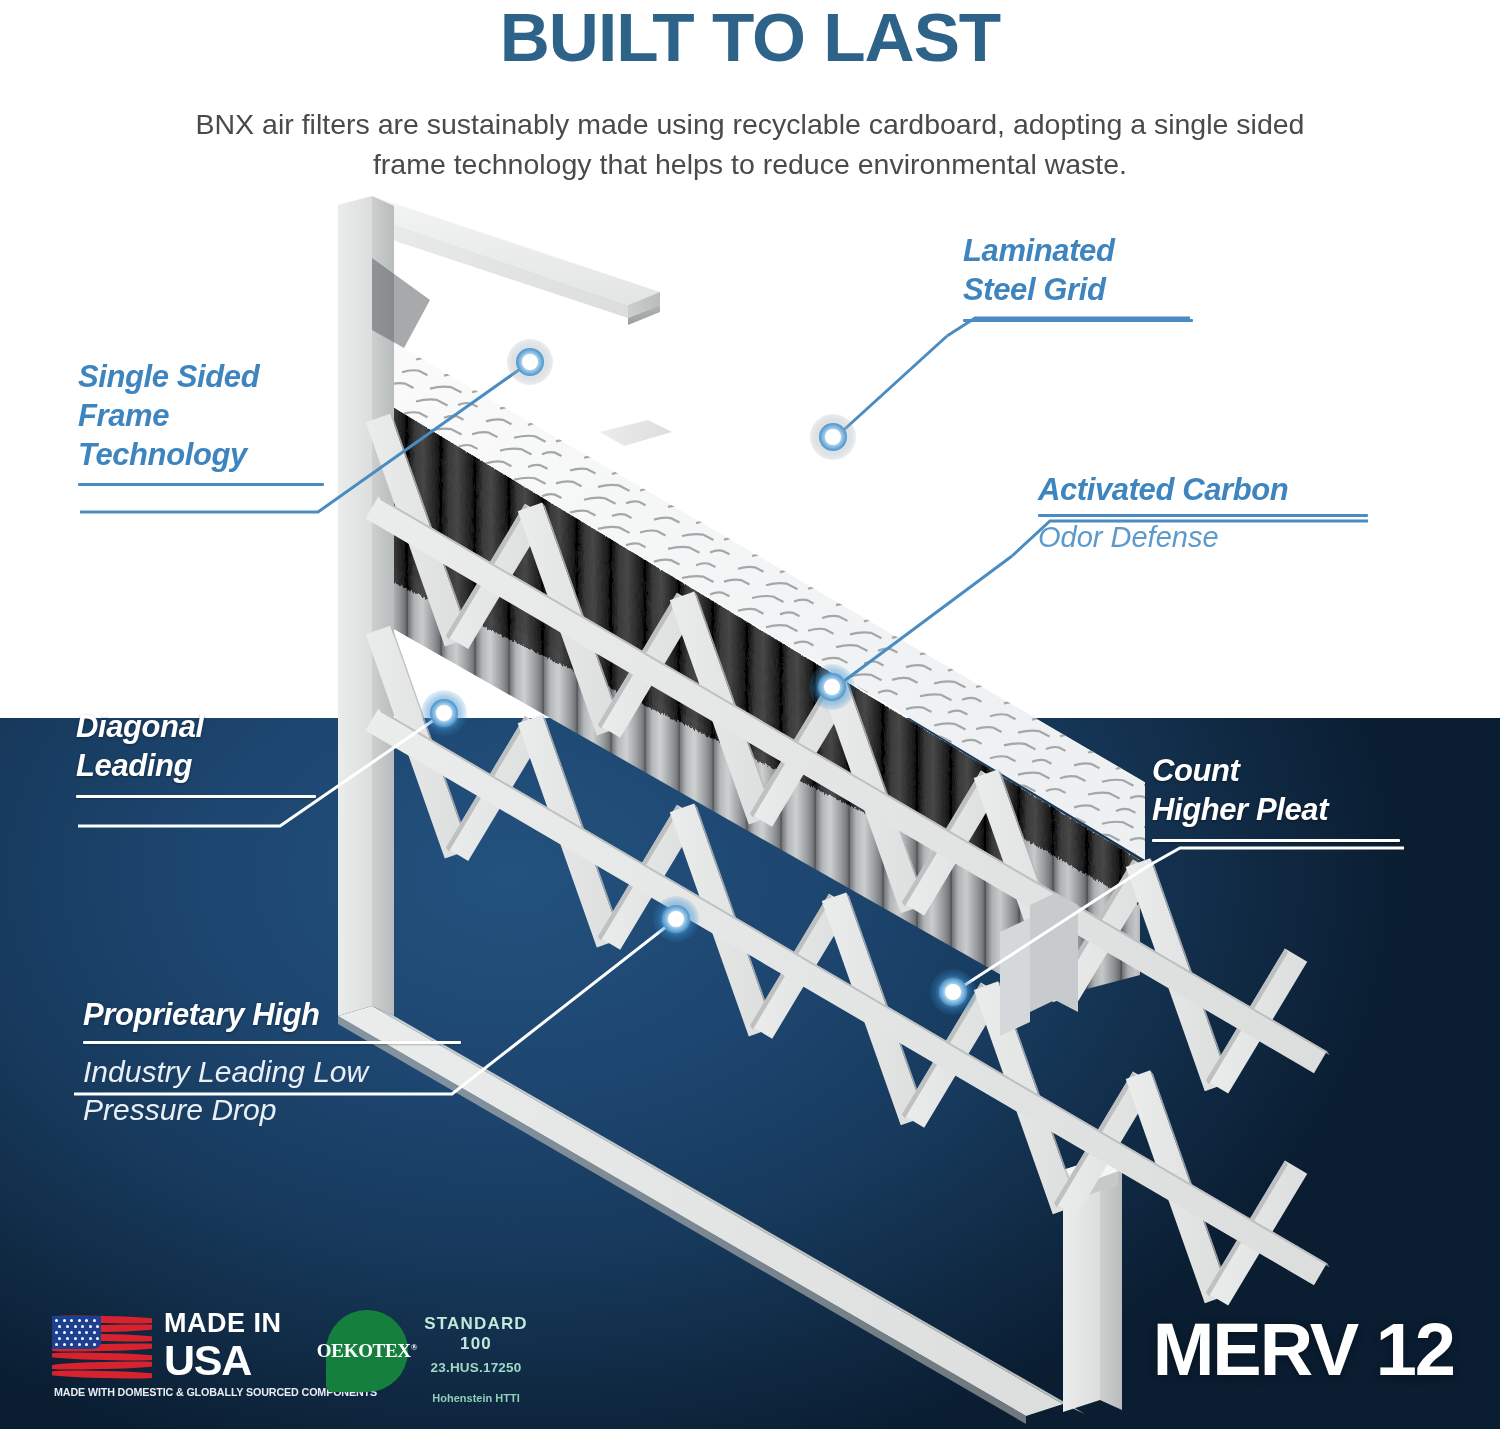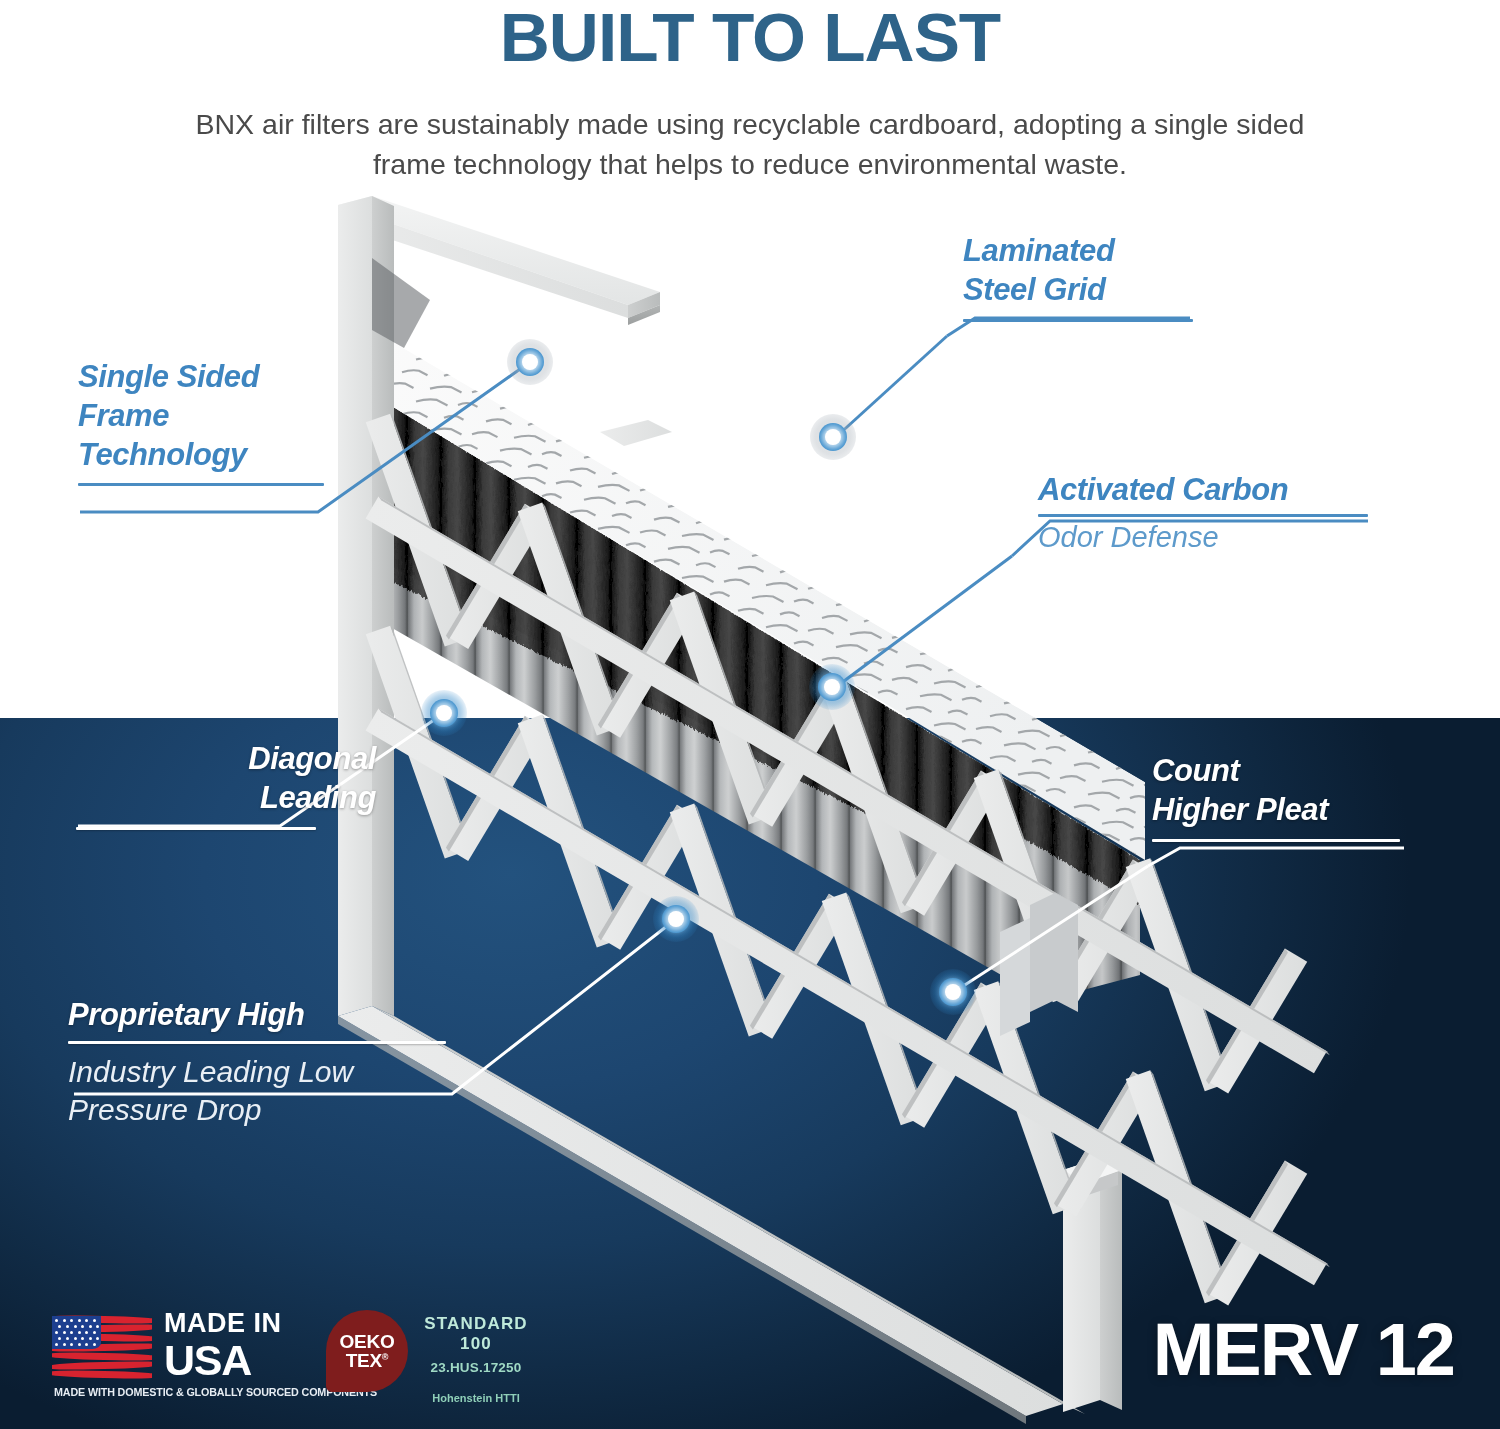--- a/index.html
+++ b/index.html
@@ -73,29 +73,29 @@
 
   #lbl-grid       { left:963px; top:232px;  width:330px; text-align:left; }
   #lbl-grid .head { font-size:31px; line-height:1.255; }
   #lbl-grid .rule { margin-top:9px; width:230px; margin-left:0; }
 
   #lbl-carbon     { left:1038px; top:471px; width:340px; }
   #lbl-carbon .head{ font-size:31px; line-height:1.2; }
   #lbl-carbon .rule{ margin-top:6px; width:330px; }
   #lbl-carbon .sub { font-size:29px; margin-top:4px; }
 
-  #lbl-diag       { left:76px;  top:740px;  width:300px;text-align:right; }
+  #lbl-diag       { left:76px;  top:708px;  width:300px; }
   #lbl-diag .head { font-size:31px; line-height:1.255; }
   #lbl-diag .rule { margin-top:9px; width:240px; }
 
   #lbl-pleat      { left:1152px; top:752px; width:330px; }
   #lbl-pleat .head{ font-size:31px; line-height:1.255; }
   #lbl-pleat .rule{ margin-top:9px; width:248px; }
 
-  #lbl-prop       { left:68px;  top:995px;  width:400px; }
+  #lbl-prop       { left:83px;  top:995px;  width:400px; }
   #lbl-prop .head { font-size:31px; line-height:1.26; }
   #lbl-prop .rule { margin-top:7px; width:378px; }
   #lbl-prop .sub  { font-size:30px; line-height:1.28; margin-top:9px; }
 
   
   .badge-usa { position:absolute; left:52px; top:1310px; width:240px; height:96px; }
   .flag {
     position:absolute; left:0; top:4px; width:100px; height:66px;
     overflow:hidden;
   }
@@ -125,24 +125,24 @@
   .usa-fine {
     position:absolute; left:2px; top:76px; width:250px;
     color:#e7edf3; font-size:11.2px; font-weight:bold;
     letter-spacing:-0.15px; white-space:nowrap;
     transform:scaleX(.96); transform-origin:left center;
   }
 
   .badge-oeko { position:absolute; left:326px; top:1310px; width:200px; height:92px; }
   .oeko-drop {
     position:absolute; left:0; top:0; width:82px; height:82px;
-    background:#7f1d1d;
+    background:#15803d;
     border-radius:50% 50% 50% 6px;
-    display:flex; flex-direction:column;
-    align-items:center; justify-content:center;
+    display:flex; flex-direction:row;
+    align-items:center; justify-content:center;font-family:Liberation Serif, serif;
   }
   .oeko-drop span {
     color:#ffffff; font-size:19px; font-weight:bold; line-height:1.02;
     letter-spacing:-.3px;
   }
   .oeko-drop span sup { font-size:9px; vertical-align:super; }
   .oeko-txt { position:absolute; left:90px; top:4px; width:120px; text-align:center; }
   .oeko-std {
     color:#bfe9da; font-size:17px; font-weight:bold; letter-spacing:1.2px;
     line-height:1.15;

